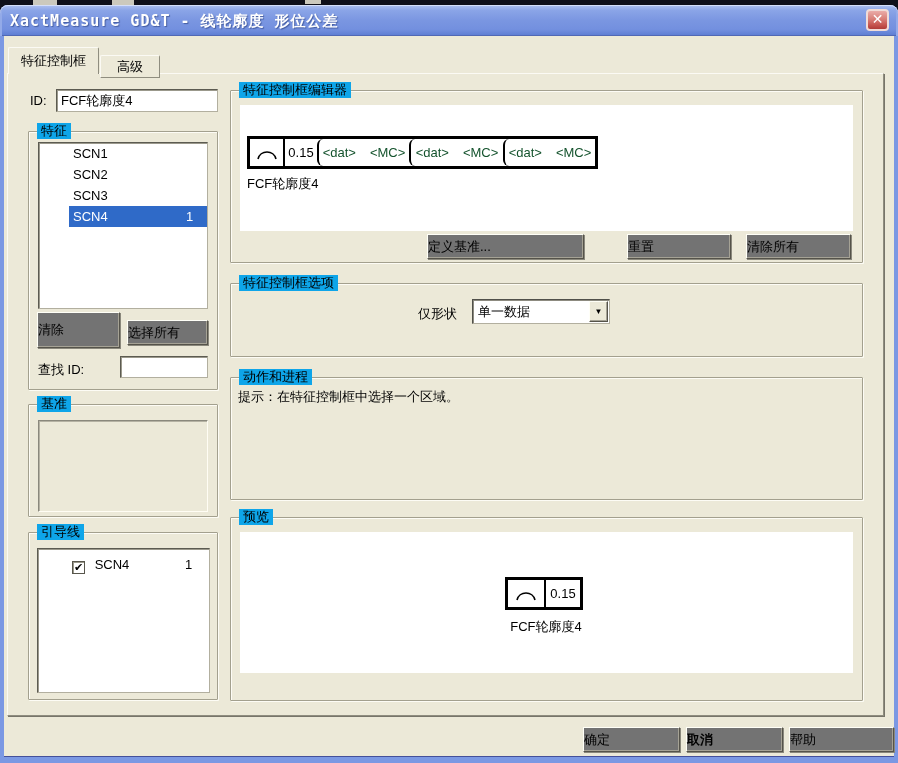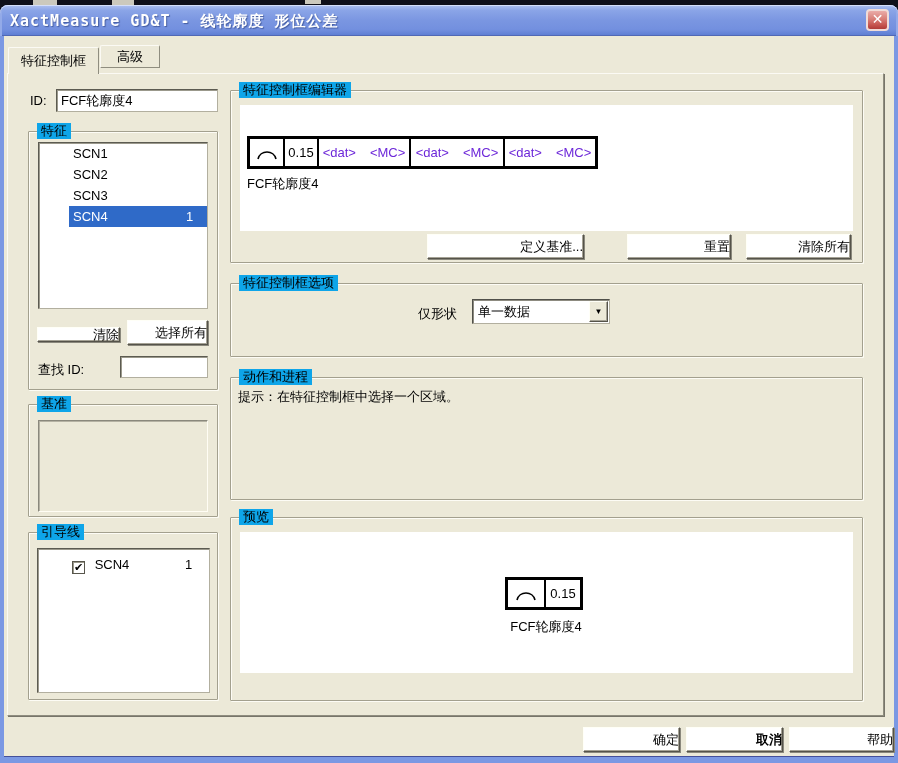--- a/index.html
+++ b/index.html
@@ -62,24 +62,24 @@
     padding-left:30px;
   }
   .field { padding:2px 3px 0 4px; font-size:13px; }
   .sunkpanel {
     position:absolute; box-sizing:border-box; background:#ece9d8;
     border:1px solid; border-color:#8a887c #fffdf4 #fffdf4 #8a887c;
     box-shadow:inset 1px 1px 0 #b5b2a3;
   }
   
   .btn {
-    position:absolute; box-sizing:border-box; background:#ffffff;
+    position:absolute; box-sizing:border-box; background:#737373;
     border:1px solid; border-color:#fffff7 #55534a #55534a #fffff7;
     box-shadow:inset -1px -1px 0 #a5a295, 1px 1px 0 #8a887c;
-    display:flex; align-items:center; justify-content:flex-end;
+    display:flex; align-items:center; justify-content:flex-start;
     font-size:13px; cursor:pointer; white-space:nowrap;
   }
   
   .lrow { position:relative; height:21px; line-height:21px; padding-left:4px;
           font-family:"Liberation Sans","DejaVu Sans",sans-serif; }
   .lrow .rval { position:absolute; left:117px; top:0; }
   .lrow.selected { background:#2f6ac8; color:#ffffff; }
   
   .chk {
     display:inline-block; width:13px; height:13px; box-sizing:border-box; background:#fff;
@@ -87,21 +87,21 @@
     font-size:11px; line-height:11px; text-align:center; color:#000; font-weight:bold;
     vertical-align:-2px; cursor:pointer;
   }
   
   .fcf { position:absolute; display:flex; border:3px solid #000; background:#fff; }
   .fcf > div {
     height:27px; display:flex; align-items:center; justify-content:center;
     border-left:2px solid #000; gap:14px; box-sizing:content-box;
   }
   .fcf > div:first-child { border-left:none; }
-  .dim { color:#6d28d9; }
+  .dim { color:#14532d;border-radius:6px; }
   .combo-field {
     position:absolute; box-sizing:border-box; background:#fff;
     border:1px solid; border-color:#50504a #b2af9f #b2af9f #50504a;
     box-shadow:inset 1px 1px 0 #8d8b80;
     padding:3px 0 0 5px;
   }
   .combo-arrow {
     position:absolute; box-sizing:border-box; background:#ece9d8;
     border:1px solid; border-color:#fffff7 #55534a #55534a #fffff7;
     box-shadow:inset -1px -1px 0 #a5a295;
@@ -127,21 +127,21 @@
     </div>
   </div>
 
   <div class="body"></div>
 
   <div class="tabpage"></div>
 
   <div class="tab active" style="left:8px;top:47px;width:91px;height:27px;line-height:25px;z-index:2;">
     <span>特征控制框</span>
   </div>
-  <div class="tab" style="left:100px;top:45px;width:60px;height:23px;line-height:21px;">
+  <div class="tab" style="left:100px;top:55px;width:60px;height:23px;line-height:21px;">
     <span>高级</span>
   </div>
 
   <div class="statictext" style="left:30px;top:93px;">ID:</div>
   <div class="field" style="left:56px;top:89px;width:162px;height:23px;">FCF轮廓度4</div>
 
   <div class="gb" style="left:28px;top:131px;width:190px;height:259px;">
     <span class="gb-label">特征</span>
   </div>
   <div class="listbox" style="left:38px;top:142px;width:170px;height:167px;">
@@ -155,21 +155,21 @@
     </div>
     <div class="lrow">
       <span>SCN3</span>
       <span class="rval"></span>
     </div>
     <div class="lrow selected">
       <span>SCN4</span>
       <span class="rval">1</span>
     </div>
   </div>
-  <div class="btn" style="left:37px;top:327px;width:83px;height:15px;">
+  <div class="btn" style="left:37px;top:312px;width:83px;height:36px;">
     <span>清除</span>
   </div>
   <div class="btn" style="left:127px;top:320px;width:81px;height:25px;">
     <span>选择所有</span>
   </div>
   <div class="statictext" style="left:38px;top:361px;">查找 ID:</div>
   <div class="field" style="left:120px;top:356px;width:88px;height:22px;"></div>
 
   <div class="gb" style="left:28px;top:404px;width:190px;height:113px;">
     <span class="gb-label">基准</span>

